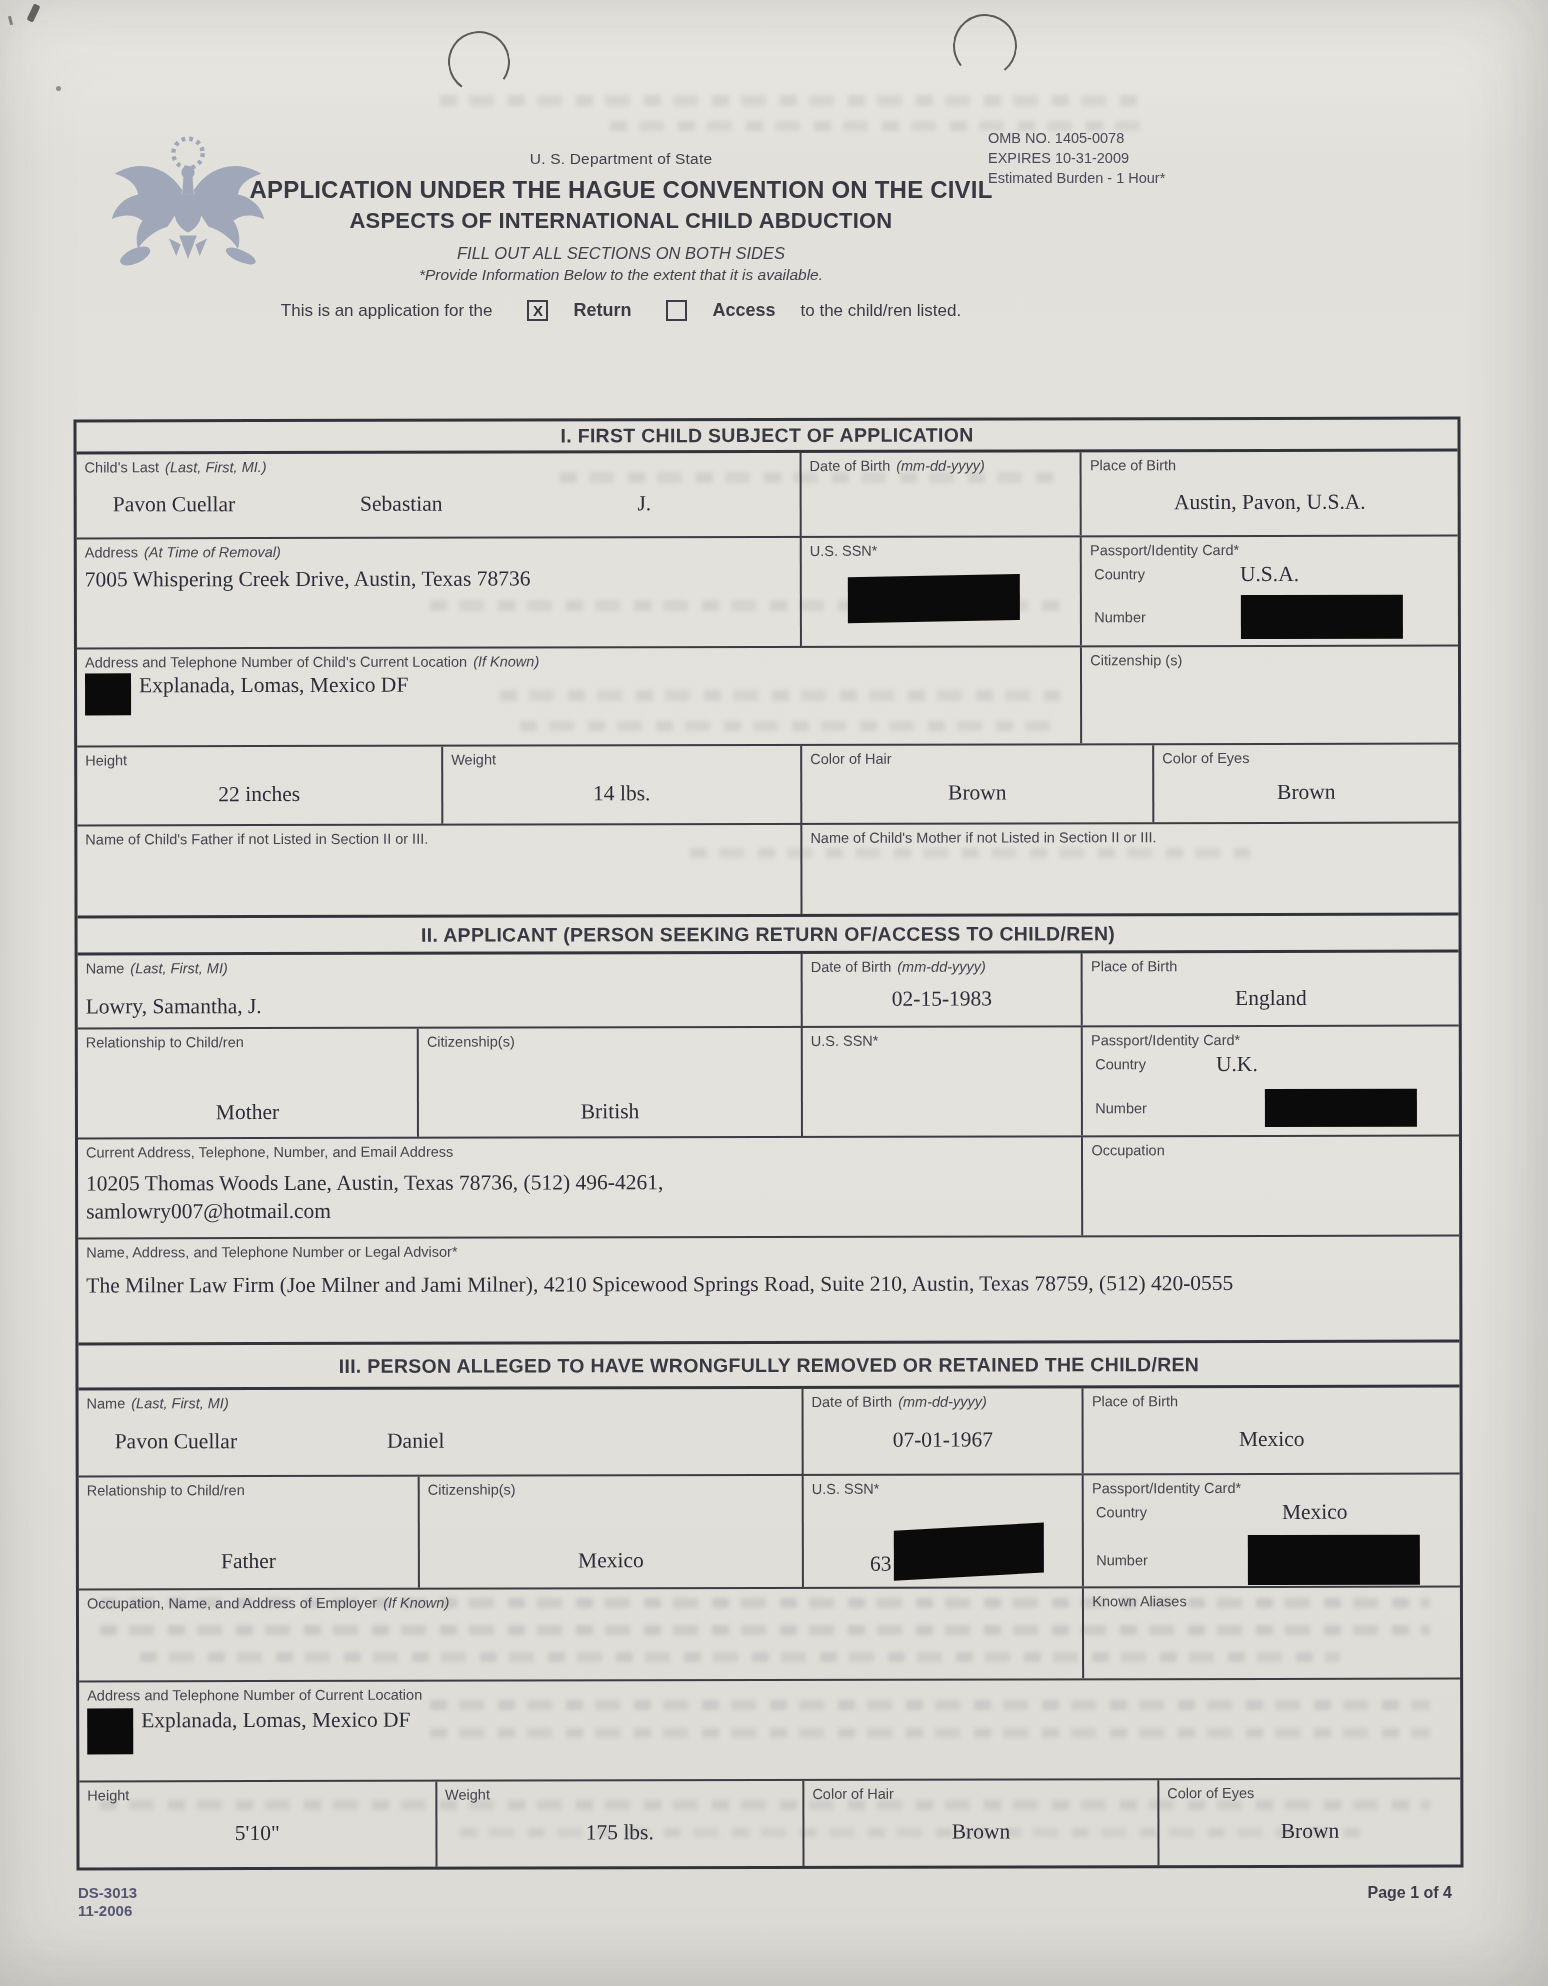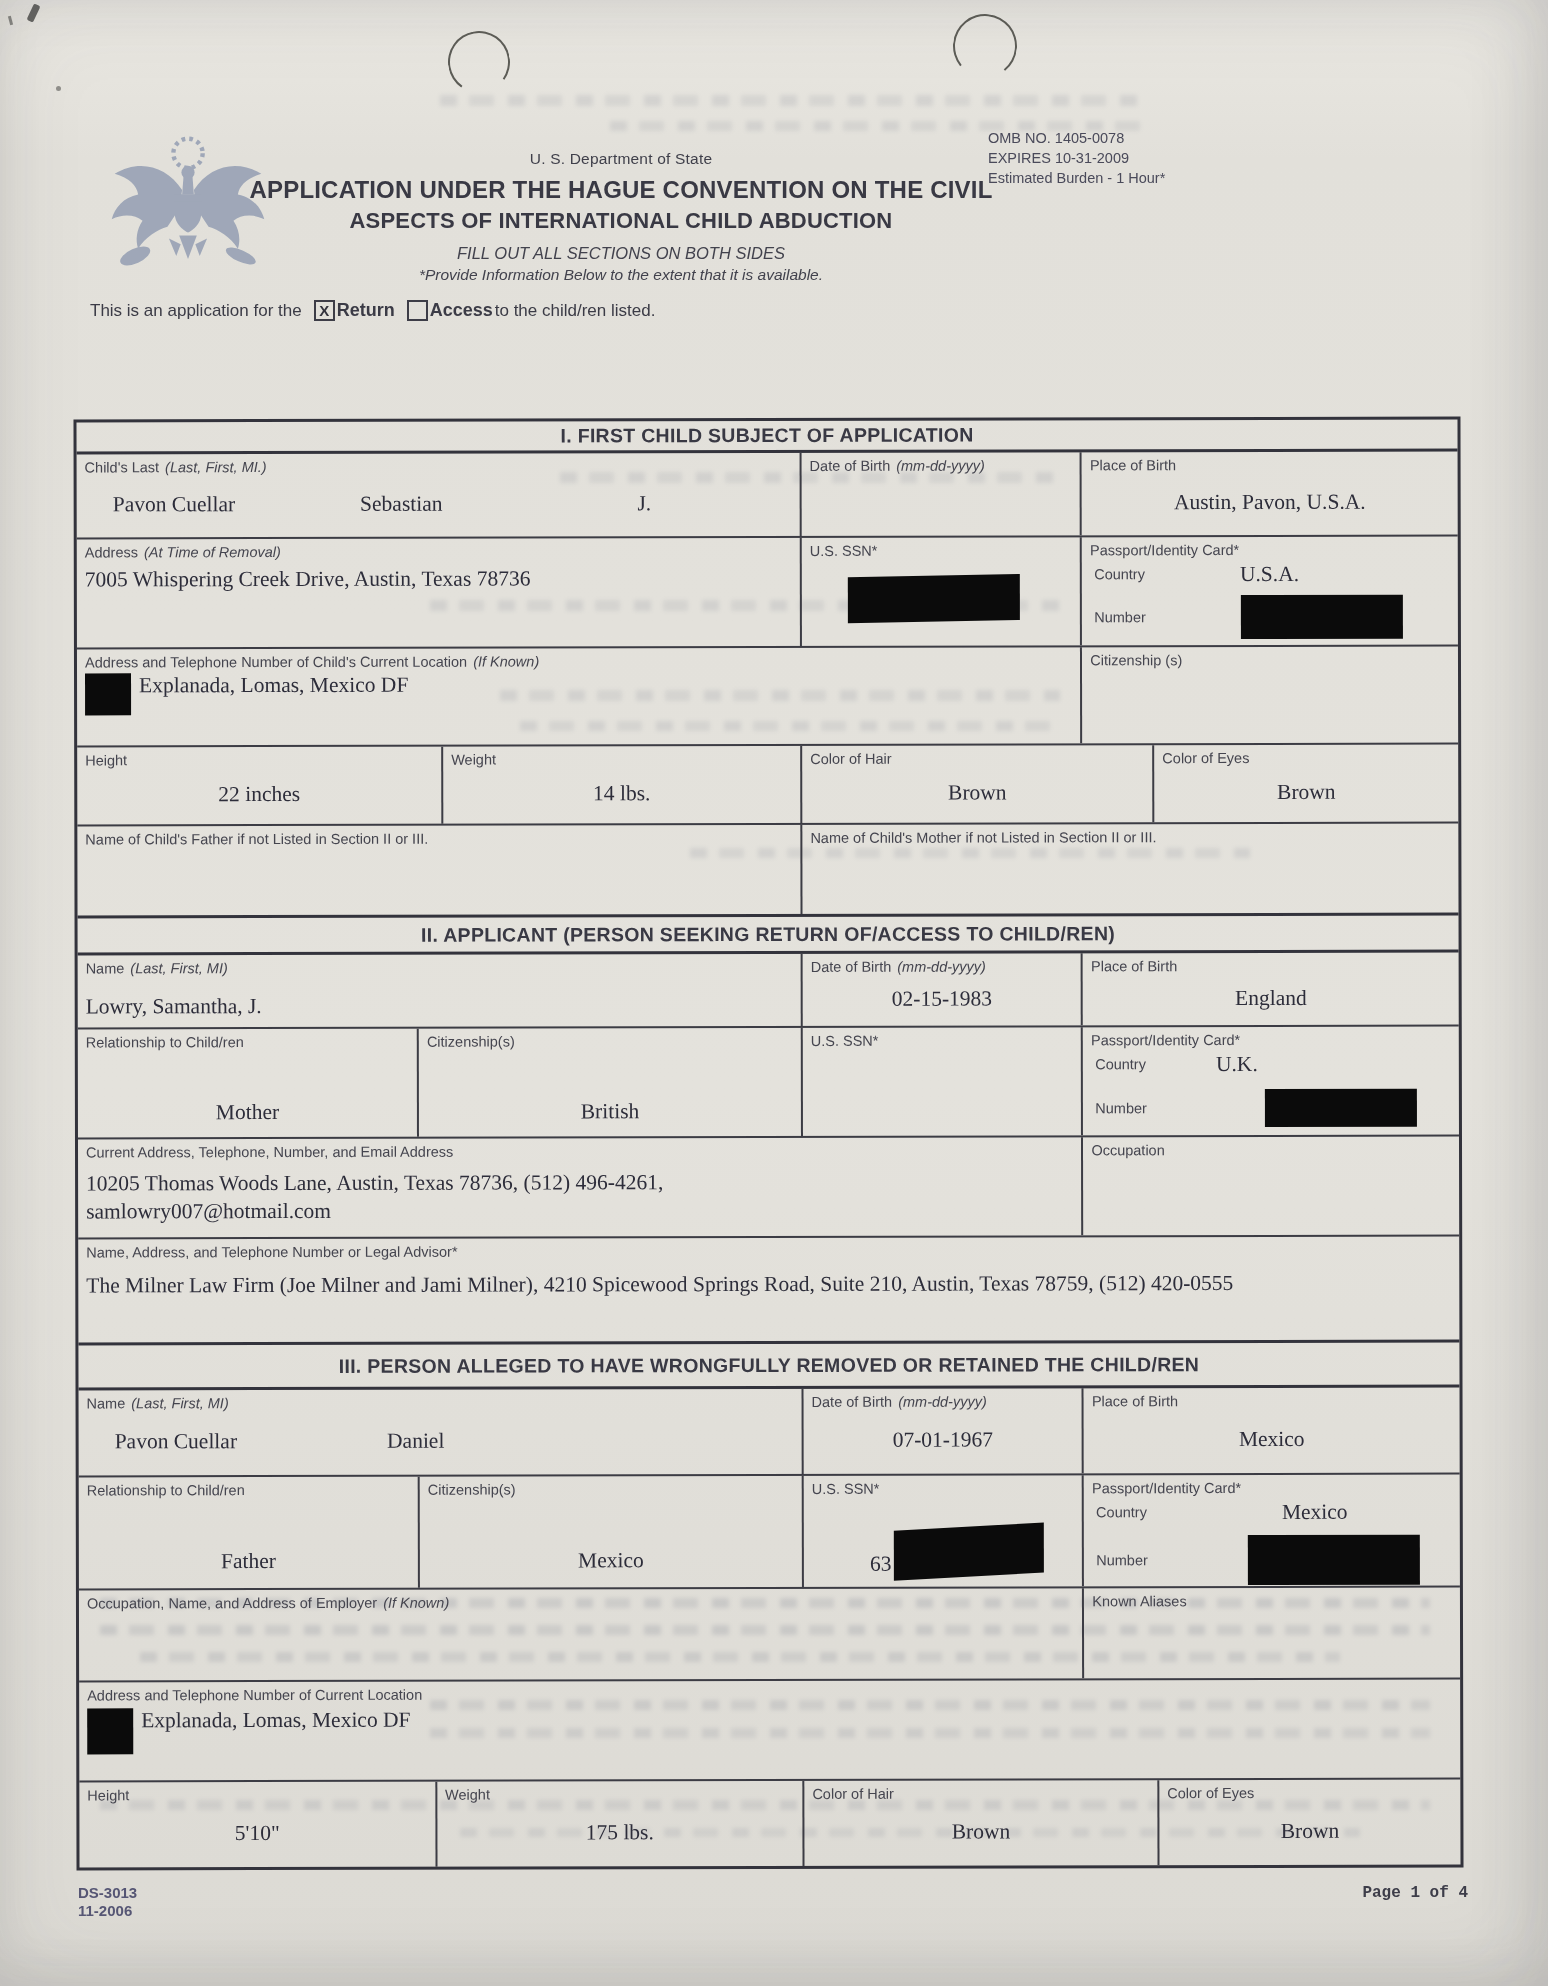--- a/index.html
+++ b/index.html
@@ -19,21 +19,21 @@
   
   .seal { position:absolute; left:100px; top:124px; width:176px; height:176px; opacity:.88; filter:blur(.4px); }
   
   .omb { position:absolute; left:988px; top:128px; font-size:14.5px; line-height:20px; color:#4a4a5a; }
   .hdr { position:absolute; left:90px; top:150px; width:1062px; text-align:center; }
   .agency { font-size:15.5px; color:#3f3f4a; letter-spacing:.2px; }
   .title1 { margin-top:8px; font-size:24px; font-weight:bold; color:#393944; letter-spacing:.2px; }
   .title2 { margin-top:4px; font-size:22px; font-weight:bold; color:#393944; letter-spacing:.2px; }
   .note1 { margin-top:10px; font-size:16.5px; font-style:italic; color:#42424d; }
   .note2 { margin-top:3px; font-size:15.5px; font-style:italic; color:#42424d; }
-  .appline { margin-top:16px; font-size:17px; color:#3b3b46; display:flex; align-items:center; gap:2px; }
+  .appline { margin-top:16px; font-size:17px; color:#3b3b46; display:flex; align-items:center; justify-content:center; gap:25px; }
   .cb { display:inline-flex; width:21px; height:21px; border:2.5px solid #3d3d47; align-items:center; justify-content:center;
         font-weight:bold; font-size:15px; color:#33333d; margin-left:10px; }
   .cblab { font-weight:bold; font-size:18px; }
   
   .form { position:absolute; left:75px; top:418px; width:1387px; border:3px solid #33333c; transform:rotate(-0.12deg); background:transparent; }
   .band { border-bottom:3px solid #33333c; text-align:center; font-weight:bold; font-size:19.5px; color:#393944;
           display:flex; align-items:center; justify-content:center; letter-spacing:.3px; }
   .band.mid { border-top:3px solid #33333c; }
   .r { display:flex; border-top:2px solid #3c3c44; }
   .r.first { border-top:none; }
@@ -43,21 +43,21 @@
   .it { font-style:italic; margin-left:6px; }
   .val { flex:1; display:flex; align-items:center; font-family:"Liberation Serif", serif; font-size:21.5px; color:#2d2d3a; }
   .v-top { align-items:flex-start; }
   .v-bot { align-items:flex-end; }
   .hc { justify-content:center; text-align:center; }
   .redact { display:inline-block; background:#0b0b0b; }
   .ppline { display:flex; align-items:center; margin:3px 0 0 4px; }
   .ppval { font-family:"Liberation Serif", serif; font-size:21.5px; color:#2d2d3a; }
   
   .foot-l { position:absolute; left:78px; top:1884px; font-size:15px; font-weight:bold; color:#565674; line-height:18px; }
-  .foot-r { position:absolute; right:80px; top:1884px; font-size:16px; font-weight:bold; color:#3d3d49;font-family:Liberation Mono, monospace; }
+  .foot-r { position:absolute; right:96px; top:1884px; font-size:16px; font-weight:bold; color:#3d3d49; }
 </style>
 </head>
 <body>
 
 <div class="page">
 
   <div class="hole" style="left:448px; top:31px; width:62px; height:62px; transform:rotate(-10deg);"></div>
   <div class="hole" style="left:953px; top:14px; width:64px; height:64px; transform:rotate(6deg);"></div>
   <div class="speck" style="left:30px; top:4px; width:7px; height:18px; transform:rotate(25deg); opacity:.75; border-radius:2px;"></div>
   <div class="speck" style="left:9px; top:16px; width:3px; height:9px; transform:rotate(-15deg); opacity:.55;"></div>

